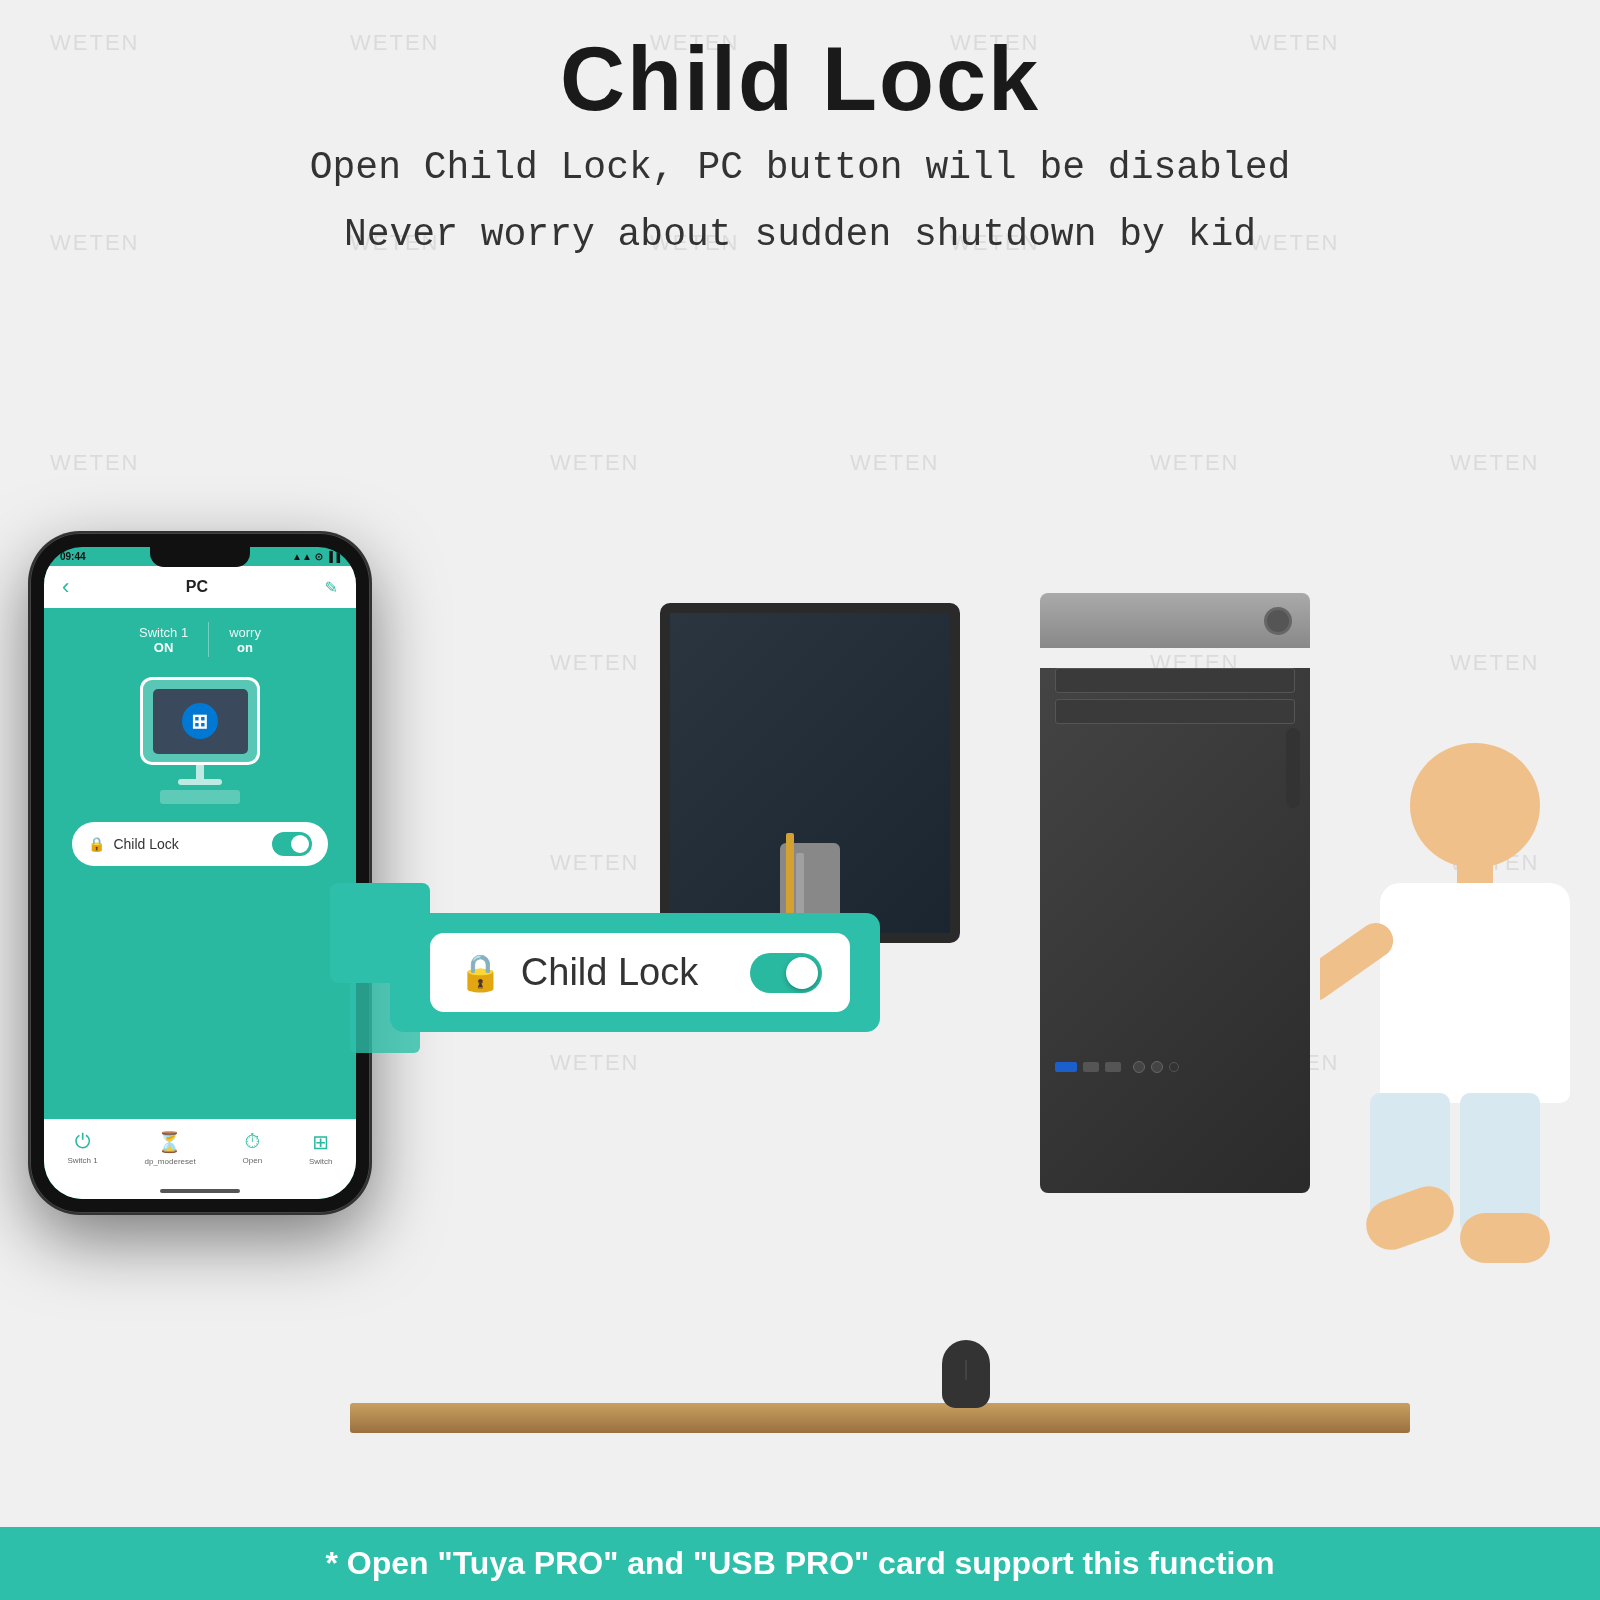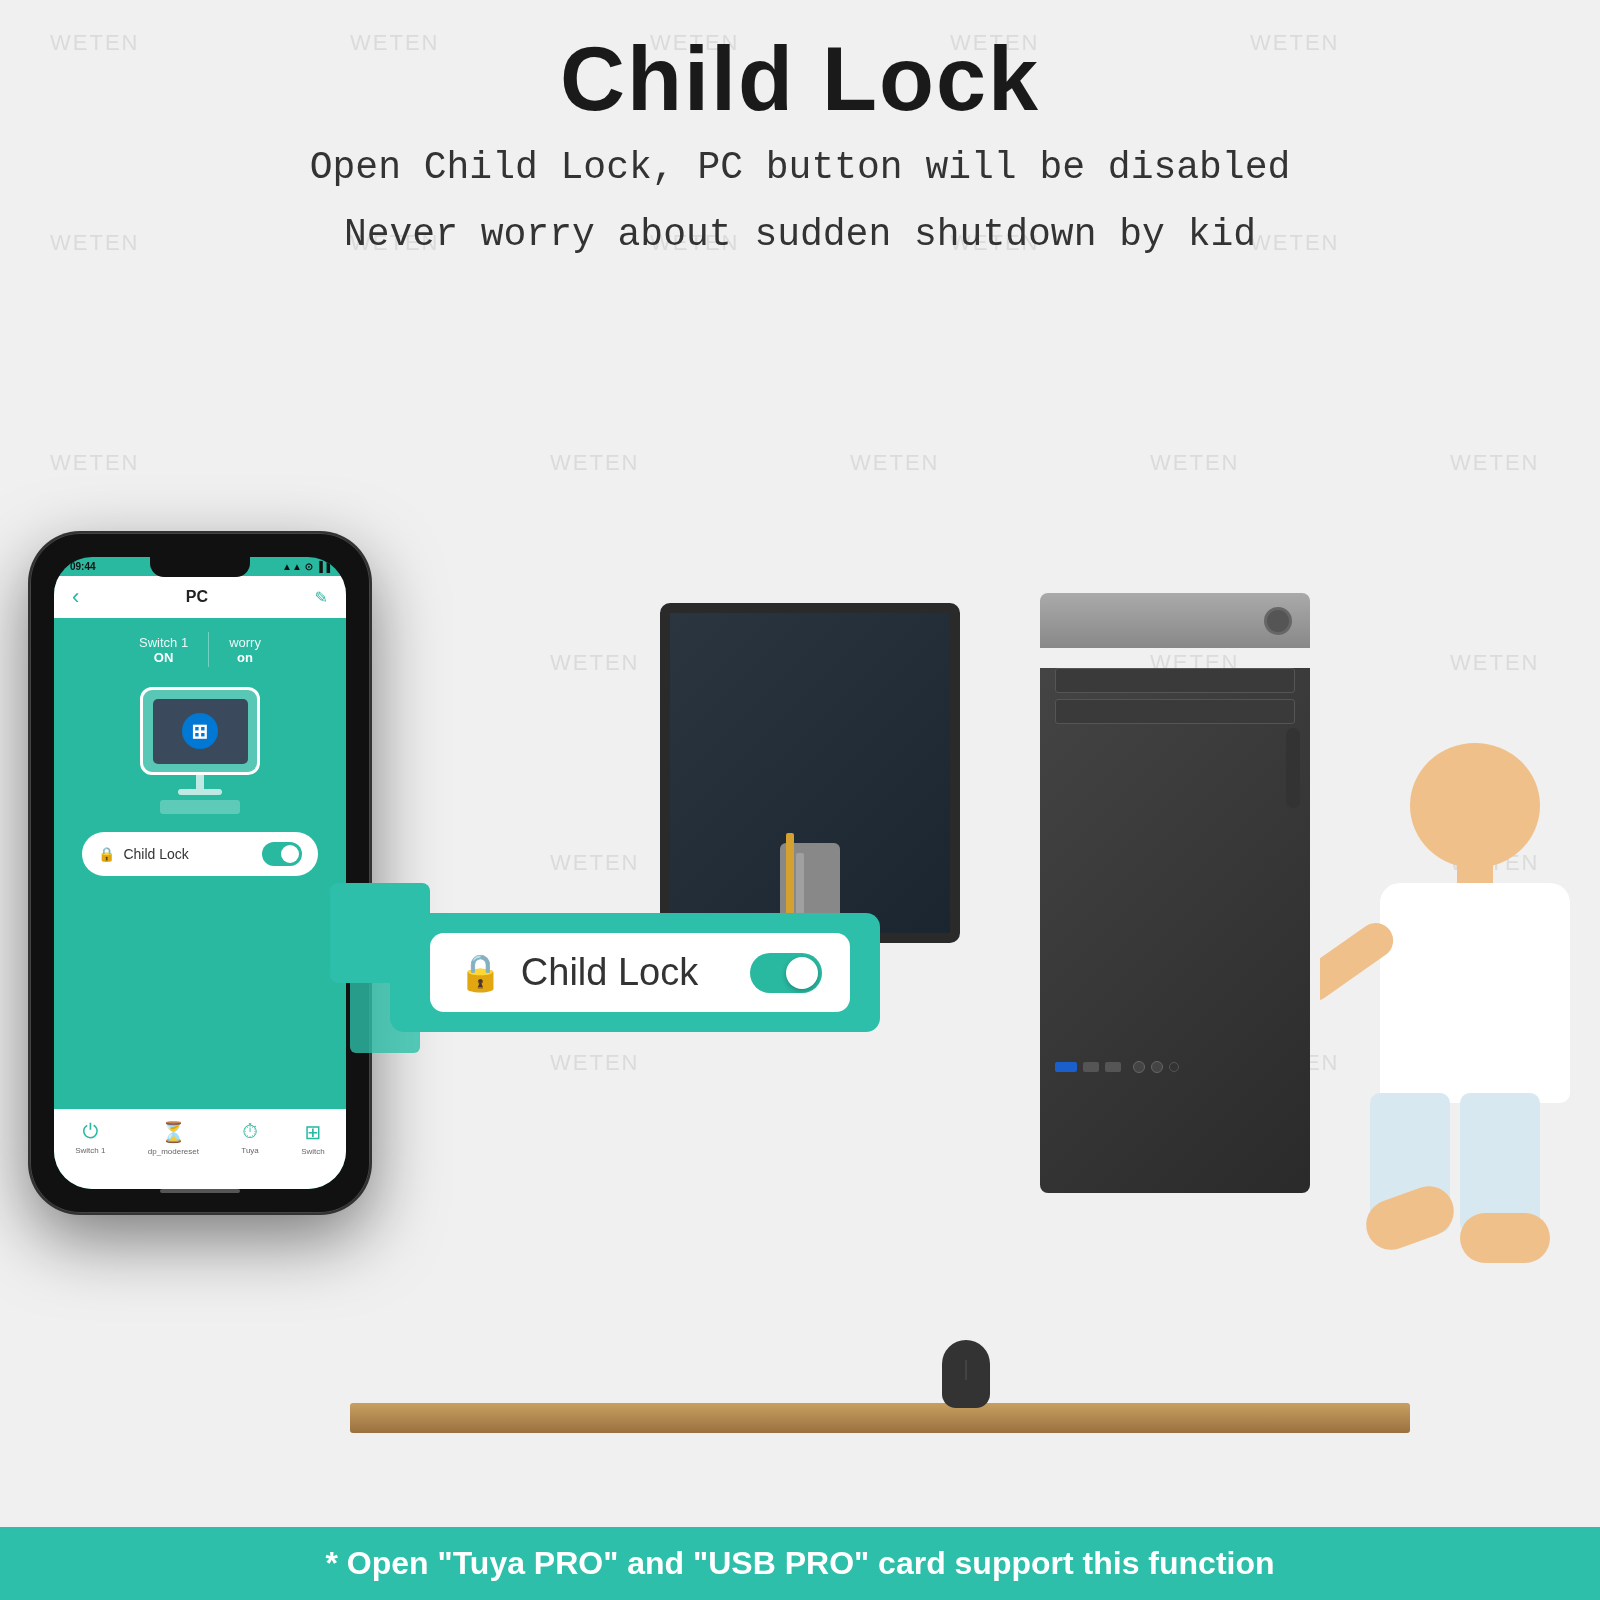--- a/index.html
+++ b/index.html
@@ -87,21 +87,21 @@
       top: 270px;
       width: 340px;
       height: 680px;
       z-index: 5;
     }
     .phone-frame {
       width: 100%;
       height: 100%;
       background: #111;
       border-radius: 50px;
-      padding: 24px;
+      padding: 14px;
       box-shadow: 
         0 0 0 2px #333,
         0 25px 70px rgba(0,0,0,0.5),
         inset 0 0 0 1px #444;
       position: relative;
     }
     .phone-inner {
       width: 100%;
       height: 100%;
       background: #29b8a0;
@@ -442,21 +442,21 @@
           <div class="pn-nav-item">
             <div class="pn-nav-ico">⏻</div>
             <div class="pn-nav-lbl">Switch 1</div>
           </div>
           <div class="pn-nav-item">
             <div class="pn-nav-ico">⏳</div>
             <div class="pn-nav-lbl">dp_modereset</div>
           </div>
           <div class="pn-nav-item">
             <div class="pn-nav-ico">⏱</div>
-            <div class="pn-nav-lbl">Tuya</div>
+            <div class="pn-nav-lbl">Open</div>
           </div>
           <div class="pn-nav-item">
             <div class="pn-nav-ico">⊞</div>
             <div class="pn-nav-lbl">Switch</div>
           </div>
         </div>
       </div>
     </div>
 
     <div style="position:absolute; bottom:20px; left:50%; transform:translateX(-50%); width:80px; height:4px; background:#555; border-radius:2px; z-index:20;"></div>

